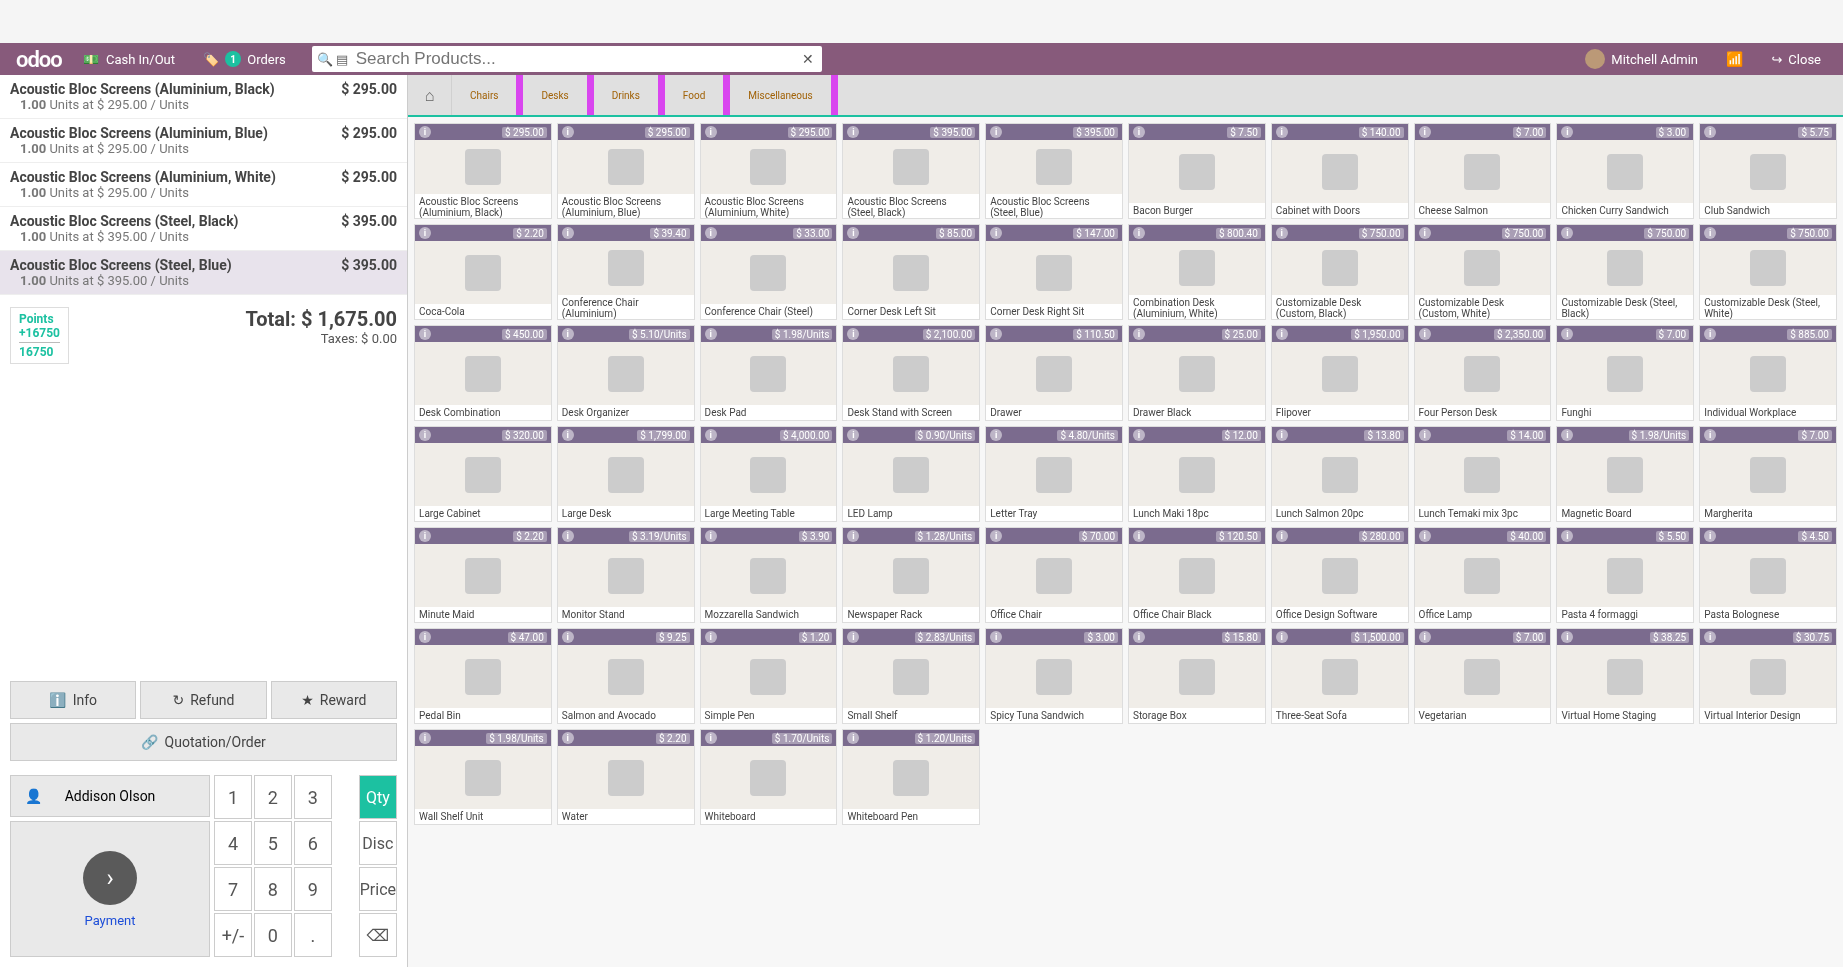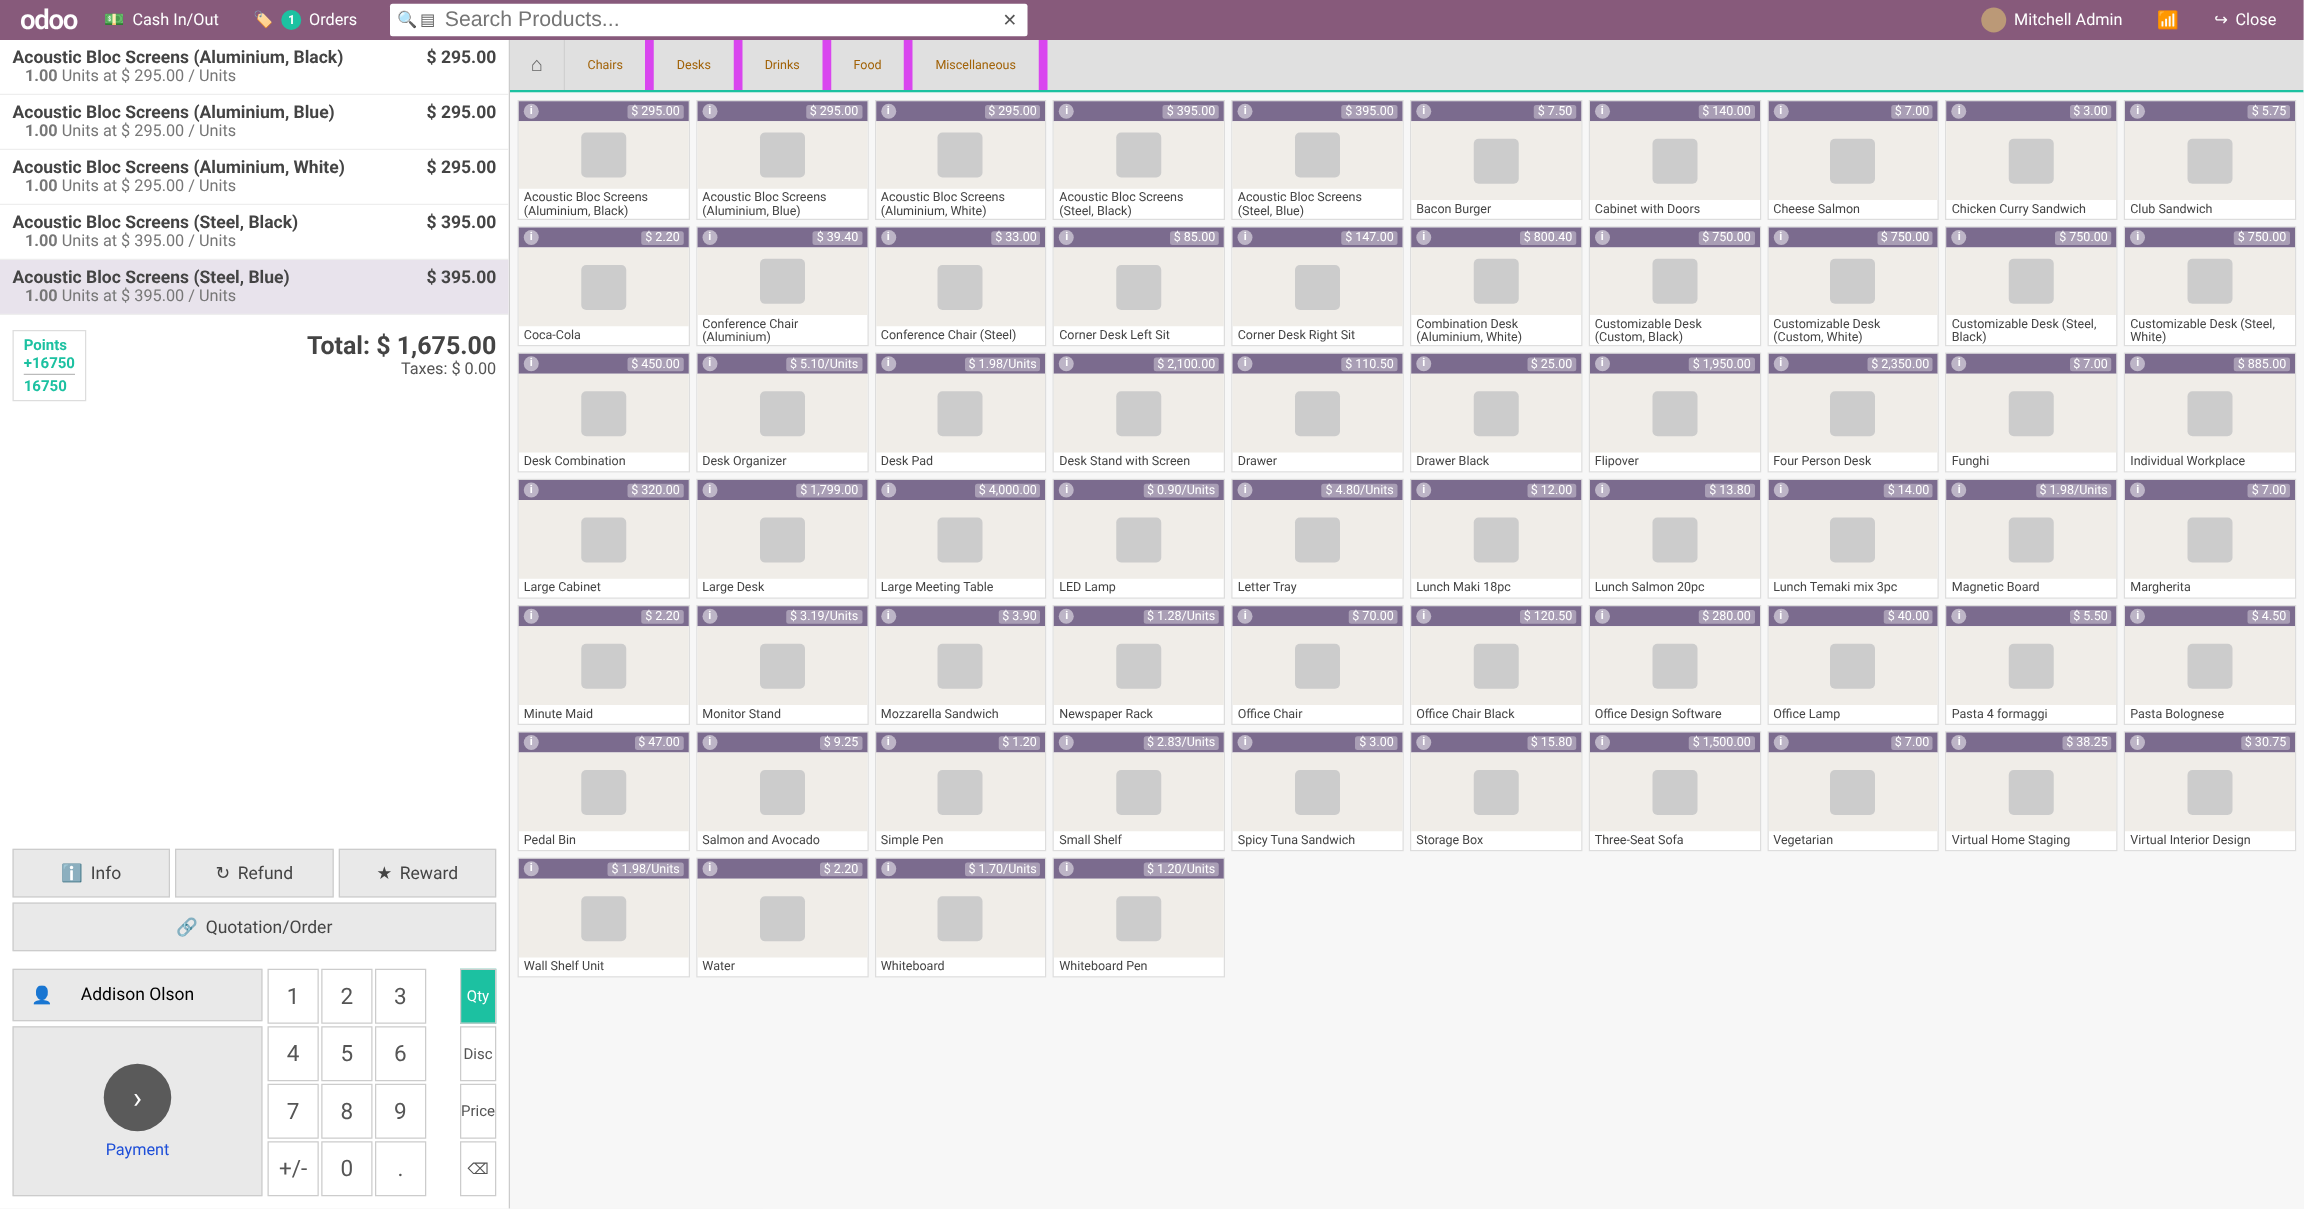--- a/index.html
+++ b/index.html
@@ -1,20 +1,20 @@
 <!DOCTYPE html>
 <html><head>
 <meta charset="utf-8">
 <style>
 * { box-sizing: border-box; margin: 0; padding: 0; }
 body { font-family: -apple-system, BlinkMacSystemFont, "Segoe UI", Roboto, sans-serif; font-size: 13px; background: #f5f5f5; overflow: hidden; }
 .app { display: flex; flex-direction: column; height: 100vh; }
 
 
-.header { background: #875A7B; color: #fff; height: 32px; display: flex; align-items: center; padding: 0 8px; }
+.header { background: #875A7B; color: #fff; height: 32px; display: flex; align-items: center; padding: 0 8px; margin-top: 43px; }
 .logo { font-size: 22px; font-weight: 600; letter-spacing: -1px; color: #fff; padding: 0 8px; }
 .hbtn { display: flex; align-items: center; gap: 6px; padding: 0 14px; height: 100%; cursor: pointer; font-size: 13px; }
 .badge { background: #1CC1A1; color: #fff; border-radius: 50%; width: 16px; height: 16px; display: inline-flex; align-items: center; justify-content: center; font-size: 10px; font-weight: bold; }
 .search-wrap { flex: 0 0 510px; margin-left: 12px; position: relative; }
 .search { width: 100%; height: 26px; border: none; padding: 0 28px 0 44px; font-size: 17px; border-radius: 2px; }
 .search-icons { position: absolute; left: 6px; top: 50%; transform: translateY(-50%); display: flex; gap: 2px; color: #666; }
 .clear-icon { position: absolute; right: 8px; top: 50%; transform: translateY(-50%); color: #555; cursor: pointer; font-size: 14px; }
 .spacer { flex: 1; }
 .avatar { width: 20px; height: 20px; border-radius: 50%; background: #b97; }
 .wifi { color: #4c4; font-size: 14px; }
@@ -50,21 +50,21 @@
 
 .keypad-area { display: flex; padding: 6px 10px 10px; gap: 4px; }
 .cust-pay { flex: 0 0 200px; display: flex; flex-direction: column; gap: 4px; }
 .cust-btn { background: #e9e9e9; border: 1px solid #ccc; height: 42px; display: flex; align-items: center; justify-content: center; font-size: 14px; cursor: pointer; position: relative; }
 .cust-icon { position: absolute; left: 14px; color: #666; }
 .pay-btn { flex: 1; background: #e9e9e9; border: 1px solid #ccc; display: flex; flex-direction: column; align-items: center; justify-content: center; cursor: pointer; gap: 8px; }
 .pay-circle { width: 54px; height: 54px; border-radius: 50%; background: #5a5a5a; color: #fff; display: flex; align-items: center; justify-content: center; font-size: 24px; }
 .pay-label { font-size: 13px; color: #1d4ed8; }
 .keypad { flex: 1; display: grid; grid-template-columns: repeat(4, 1fr); gap: 2px; }
 .key { background: #fff; border: 1px solid #ccc; height: 44px; display: flex; align-items: center; justify-content: center; font-size: 18px; color: #555; cursor: pointer; }
-.key.mode { font-size: 12px; margin-left: 25px; }
+.key.mode { font-size: 16px; margin-left: 25px; }
 .key.qty { background: #1CC1A1; color: #fff; }
 
 
 .cats { background: #e0e0e0; height: 42px; display: flex; align-items: stretch; border-bottom: 2px solid #1CC1A1; }
 .cat-home { width: 44px; display: flex; align-items: center; justify-content: center; cursor: pointer; color: #666; font-size: 16px; border-right: 1px solid #d0d0d0; }
 .cat-tab { padding: 0 18px; display: flex; align-items: center; cursor: pointer; color: #a16207; font-size: 10px; border-right: 7px solid #d946ef; }
 
 
 .grid-wrap { flex: 1; overflow-y: auto; padding: 6px; background: #f7f7f7; }
 .grid { display: grid; grid-template-columns: repeat(10, 1fr); gap: 5px; }

